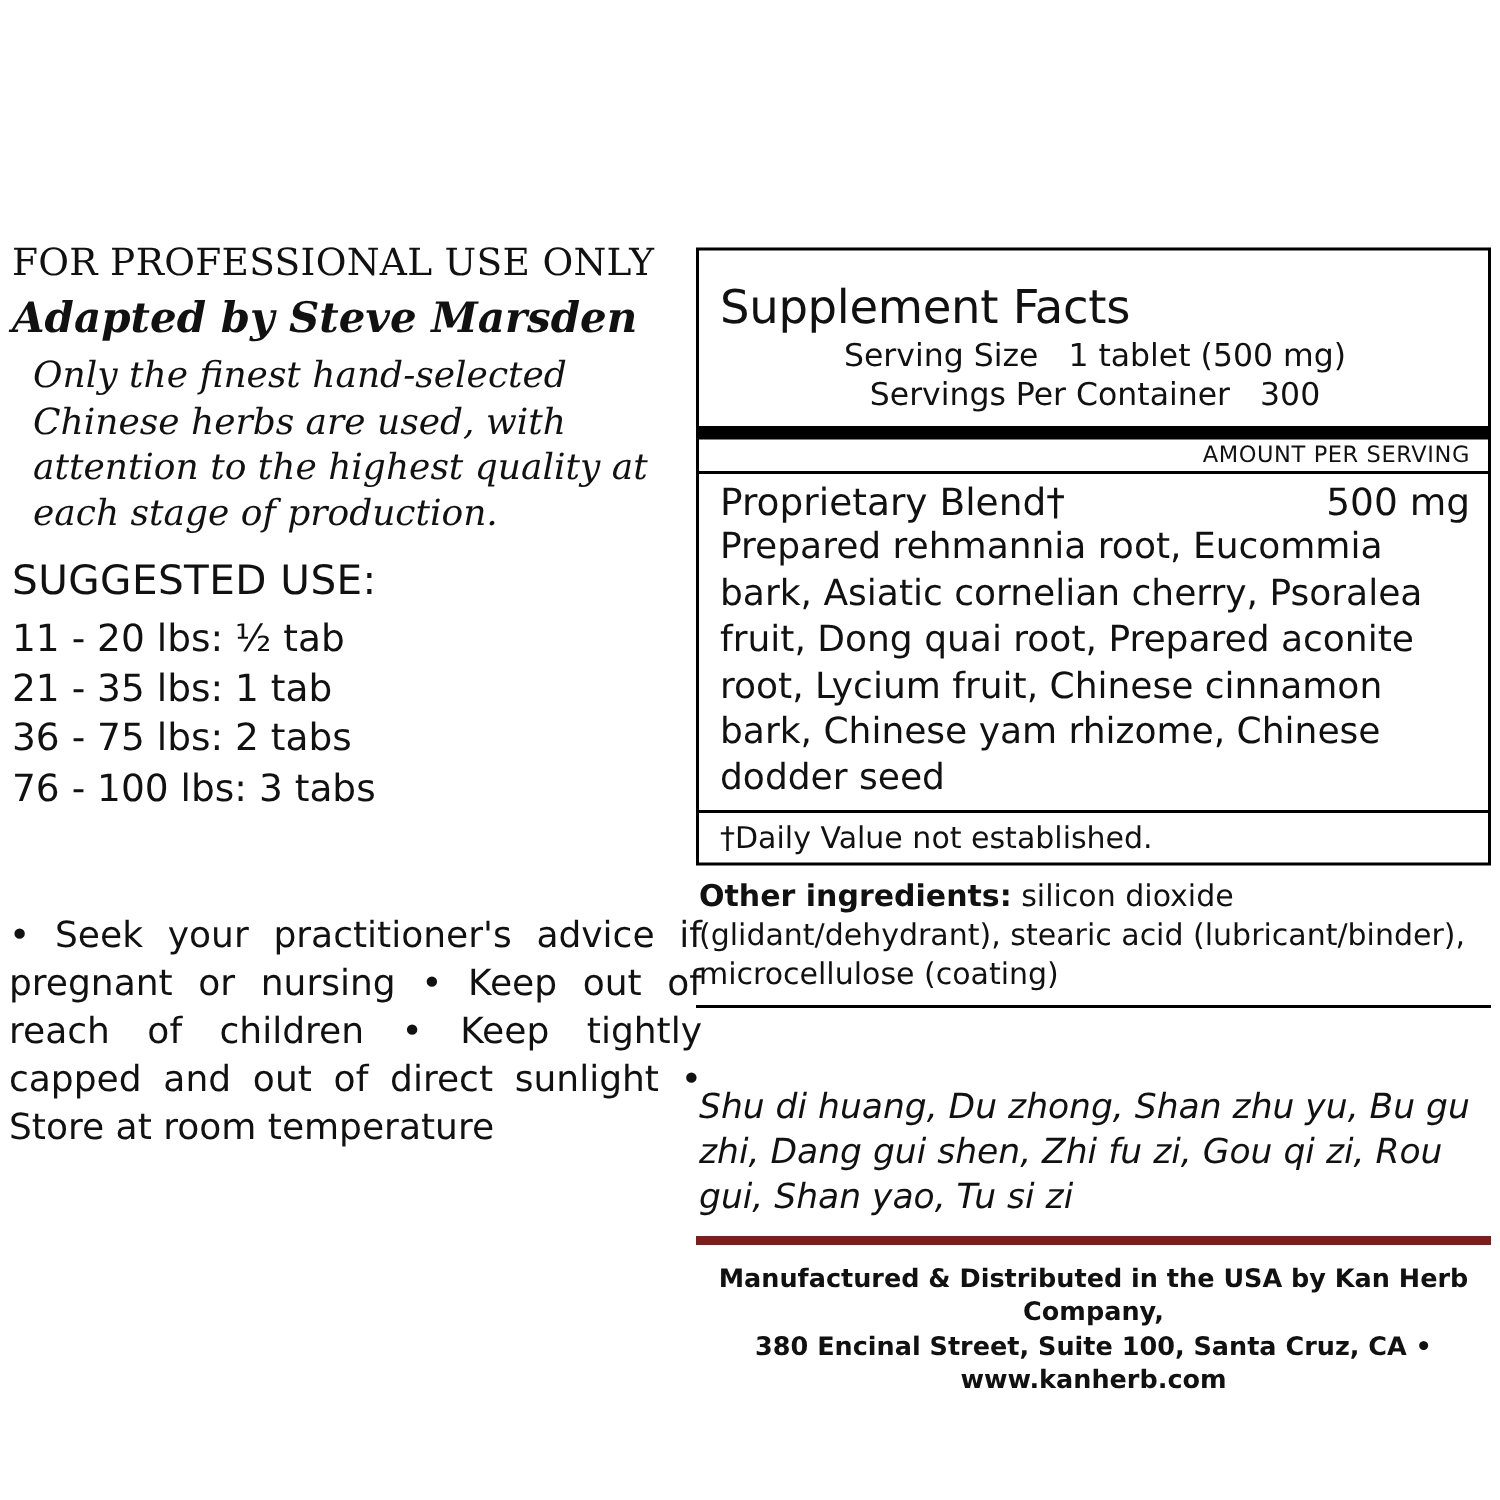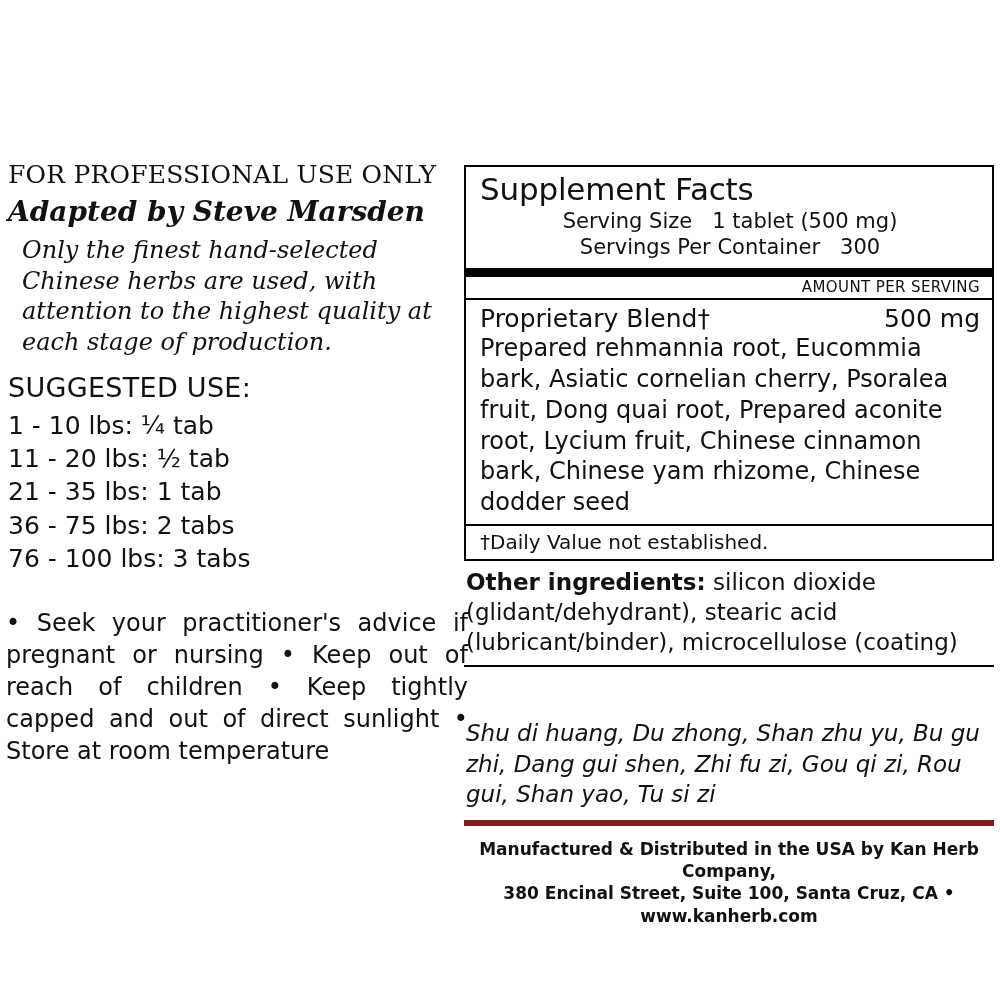--- a/index.html
+++ b/index.html
@@ -99,20 +99,21 @@
   }
 
   .sf-box {
     border: 2px solid #000;
     padding: 0;
     background: #fff;
   }
 
   .sf-inner {
     padding: 6px 12px 4px 14px;
+    margin-top: 16px;
   }
 
   .sf-title {
     font-size: 31px;
     line-height: 1.05;
     margin-bottom: 2px;
     letter-spacing: -0.2px;
   }
 
   .sf-serving {
@@ -150,21 +151,21 @@
     line-height: 1.28;
     padding: 0 10px 6px 14px;
   }
 
   .daily-value {
     font-size: 20px;
     padding: 4px 12px 5px 14px;
   }
 
   .other-ing {
-    font-size: 23px;
+    font-size: 20px;
     line-height: 1.3;
     padding: 7px 2px 8px 2px;
     border-bottom: 2px solid #000;
   }
   .other-ing .bold { font-weight: bold; }
 
   .pinyin {
     font-style: italic;
     font-size: 23px;
     line-height: 1.32;
@@ -185,21 +186,20 @@
 <body>
 
 <div class="label-root">
 
   <div class="left-col">
     <div class="pro-use">FOR PROFESSIONAL USE ONLY</div>
     <div class="adapted-by">Adapted by Steve Marsden</div>
     <div class="finest-text">Only the finest hand-selected Chinese herbs are used, with attention to the highest quality at each stage of production.</div>
     <div class="suggested-use-heading">SUGGESTED USE:</div>
     <div class="dose-list">
-      <div class="dose-row">1 - 10 lbs:  ¼ tab</div>
       <div class="dose-row">11 - 20 lbs:  ½ tab</div>
       <div class="dose-row">21 - 35 lbs:  1 tab</div>
       <div class="dose-row">36 - 75 lbs:  2 tabs</div>
       <div class="dose-row">76 - 100 lbs:  3 tabs</div>
     </div>
   </div>
 
   <div class="warnings">• Seek your practitioner's advice if pregnant or nursing • Keep out of reach of children • Keep tightly capped and out of direct sunlight • Store at room temperature</div>
 
   <div class="right-col">

